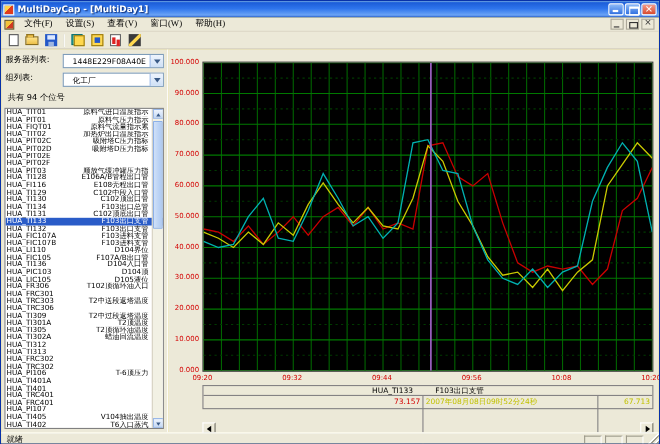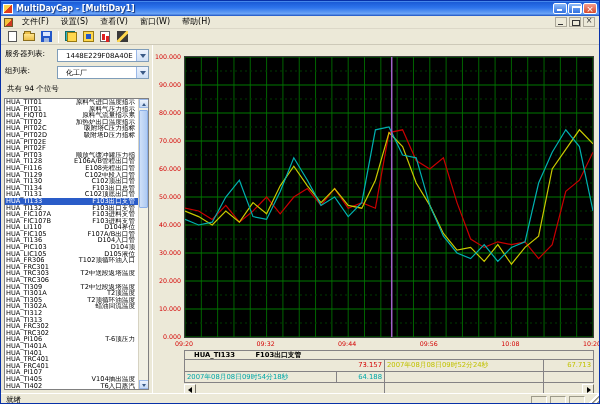--- a/index.html
+++ b/index.html
@@ -20,21 +20,21 @@
   .tbtn.min::after { content:""; position:absolute; left:3px; bottom:2px; width:5px; height:2px; background:#fff; }
   .tbtn.max::after { content:""; position:absolute; left:3px; top:2px; width:7px; height:5px;
                      border:1px solid #fff; border-top-width:2px; }
   .tbtn.close { background:linear-gradient(#f59d8c,#d7492c); }
   .tbtn.close::after { content:"×"; position:absolute; left:0; right:0; top:0px; font-size:9px; line-height:10px; }
   
   .menubar { height:13px; background:#ece9d8; display:flex; align-items:center; font-size:8px;
              border-bottom:1px solid #dcd8c8; padding:0 2px; }
   .child-icon { width:9px; height:9px; margin:0 3px 0 1px;
                 background:linear-gradient(135deg,#f4c33c 0 50%,#cf3a22 50% 100%); border:1px solid #6a5a2a; }
-  .menu-item { padding:4px 6px; line-height:12px; color:#000; }
+  .menu-item { padding:4px 6px; line-height:12px; color:#000;font-family:Liberation Serif, serif; }
   .child-ctrls { margin-left:auto; display:flex; gap:2px; padding-right:2px; }
   .cbtn { width:12px; height:10px; background:#ece9d8; border:1px solid #aca899; position:relative; }
   .cbtn.min2::after { content:""; position:absolute; left:2px; bottom:1px; width:5px; height:1px; background:#333; }
   .cbtn.rest::after { content:""; position:absolute; left:2px; top:2px; width:6px; height:4px; border:1px solid #333; }
   .cbtn.close2::after { content:"×"; position:absolute; left:0; right:0; top:-2px; text-align:center; font-size:8px; color:#333;}
   
   .toolbar { height:16px; background:#ece9d8; border-bottom:1px solid #cdc9b8; display:flex;
              align-items:center; padding-left:3px; gap:1px; }
   .tool { width:16px; height:14px; display:flex; align-items:center; justify-content:center; border:1px solid transparent; }
   .tsep { width:1px; height:12px; background:#bdb9a8; margin:0 3px; border-right:1px solid #fff; }
@@ -85,21 +85,21 @@
   .chartpanel { flex:1; position:relative; background:#ece9d8; }
   .chart-title { position:absolute; top:-2px; left:31px; width:410px; text-align:center;
                  font-size:9.5px; font-weight:bold; color:#000; }
   .ylabels { position:absolute; left:0; top:0; width:29px; height:300px; }
   .ylab { position:absolute; right:1px; width:28px; text-align:right; font-size:6.3px; color:#d40000; }
   .plot { position:absolute; left:31px; top:11px; width:410px; height:282px; border:1px solid #3a3a3a; }
   .xlabels { position:absolute; left:31px; top:295px; width:410px; height:8px; }
   .xlab { position:absolute; transform:translateX(-50%); font-size:6.3px; color:#d40000; white-space:nowrap; }
   .legend { position:absolute; left:31px; top:305px; width:410px; background:#ece9d8;
             border:1px solid #848284; font-size:6.8px; }
-  .lg-head { height:9px; border-bottom:1px solid #848284; text-align:left; line-height:9px; color:#000;font-weight:bold; }
+  .lg-head { height:9px; border-bottom:1px solid #848284; text-align:center; line-height:9px; color:#000; }
   .lg-head span { margin:0 9px; }
   .lg-row { display:grid; grid-template-columns:152px 48px 159px 49px; height:11px; line-height:11px; }
   .lg-row + .lg-row { border-top:1px solid #848284; }
   .lg-cell { padding:0 2px; overflow:hidden; white-space:nowrap; border-right:1px solid #848284; }
   .lg-cell:last-child { border-right:none; }
   .lg-val { text-align:right; }
   .hscroll { position:absolute; left:31px; top:339px; width:410px; height:10px; }
   .harrow { position:absolute; top:0; width:12px; height:10px; background:#ece9d8;
             border:1px solid; border-color:#fff #716f64 #716f64 #fff; }
   .harrow.lt { left:0; } .harrow.rt { right:0; }
@@ -455,26 +455,20 @@
         <div class="lg-head">
           <span>HUA_TI133</span>
           <span>F103出口支管</span>
         </div>
         <div class="lg-row">
           <div class="lg-cell" id="lg-r0-t" style="color: rgb(212, 0, 0); margin-top: 47px;">2007年08月08日09时50分24秒</div>
           <div class="lg-cell lg-val" id="lg-r0-v" style="color: rgb(212, 0, 0);">73.157</div>
           <div class="lg-cell" id="lg-r0-t2" style="color: rgb(194, 194, 0);">2007年08月08日09时52分24秒</div>
           <div class="lg-cell lg-val" id="lg-r0-v2" style="color: rgb(194, 194, 0);">67.713</div>
         </div>
-        <div class="lg-row">
-          <div class="lg-cell" id="lg-r1-t" style="color: rgb(0, 168, 168);">2007年08月08日09时54分18秒</div>
-          <div class="lg-cell lg-val" id="lg-r1-v" style="color: rgb(0, 168, 168);">64.188</div>
-          <div class="lg-cell" id="lg-r1-t2"></div>
-          <div class="lg-cell lg-val" id="lg-r1-v2"></div>
-        </div>
       </div>
 
       <div class="hscroll">
         <div class="harrow lt"></div>
         <div class="harrow rt"></div>
       </div>
     </div>
   </div>
 
   <div class="statusbar">

